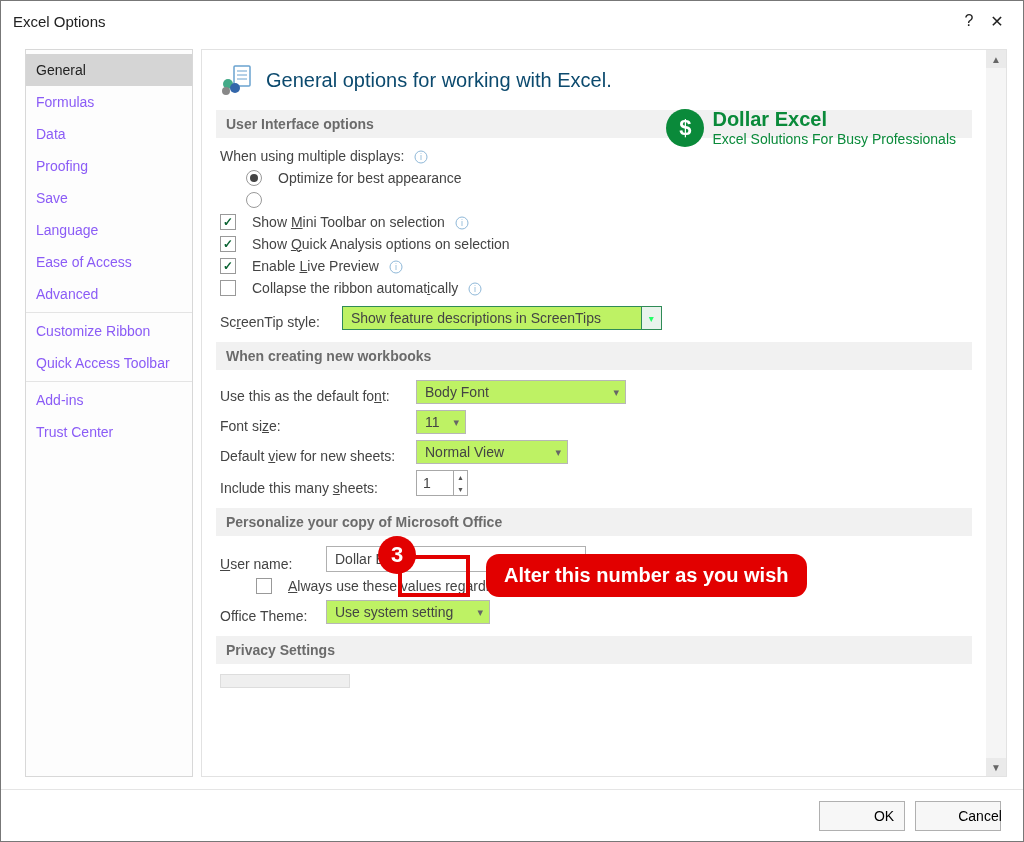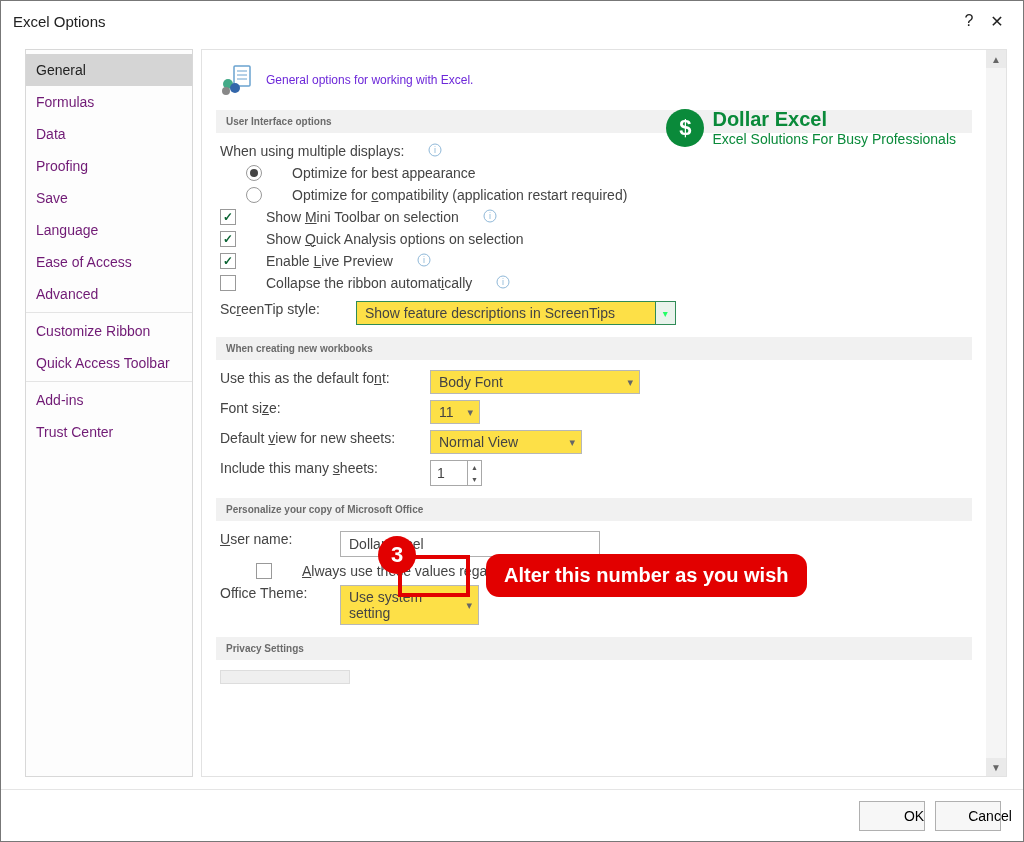--- a/index.html
+++ b/index.html
@@ -3,56 +3,56 @@
 <meta charset="utf-8">
 <style>
   * { box-sizing: border-box; font-family: "Segoe UI", Arial, sans-serif; }
   body { margin: 0; background: #fff; }
   .window { width: 1024px; height: 842px; border: 1px solid #777; position: relative; background: #fff; display: flex; flex-direction: column; }
   .titlebar { height: 40px; display: flex; align-items: center; padding: 0 12px; font-size: 15px; color: #222; }
   .titlebar .spacer { flex: 1; }
   .titlebar .help, .titlebar .close { width: 28px; text-align: center; font-size: 16px; cursor: pointer; }
   .body { flex: 1; display: flex; padding: 0 16px 0 24px; overflow: hidden; }
   .sidebar { width: 168px; border: 1px solid #d8d8d8; background: #fdfdfd; margin-top: 8px; margin-bottom: 12px; display: flex; flex-direction: column; padding: 4px 0; }
-  .sidebar .item { padding: 8px 10px; font-size: 14px; color: #701a75; cursor: pointer; }
+  .sidebar .item { padding: 8px 10px; font-size: 14px; color: #8b5cf6; cursor: pointer; }
   .sidebar .item.selected { background: #d5d5d5; color: #222; }
   .sidebar .divider { border-top: 1px solid #e4e4e4; margin: 2px 0; }
   .content-area { flex: 1; margin: 8px 0 12px 8px; border: 1px solid #e2e2e2; position: relative; display: flex; }
   .content { flex: 1; overflow-y: auto; padding: 10px 14px 14px 14px; position: relative; font-size: 14px; color: #444; }
   .scrollbar { width: 20px; background: #f5f5f5; position: relative; }
   .scroll-up, .scroll-down { height: 18px; background: #eaeaea; display:flex; align-items:center; justify-content:center; font-size:10px; color:#666; }
   .scroll-down { position:absolute; bottom:0; width:100%; }
-  .section-header { background: #f1f1f1; padding: 6px 10px; font-weight: 600; color: #6b6b6b; margin: 12px 0 10px 0; font-size: 10px; }
+  .section-header { background: #f1f1f1; padding: 6px 10px; font-weight: 600; color: #6b6b6b; margin: 12px 0 10px 0; font-size: 14px; }
   .hero { display:flex; align-items:center; gap:14px; margin: 4px 0 14px 4px; }
   .hero-icon { width: 32px; height: 32px; }
-  .hero-text { font-size: 12px; color: #6d28d9; }
-  .row { margin: 6px 0 6px 4px; display:flex; align-items:flex-start; gap:20px; }
+  .hero-text { font-size: 20px; color: #0c4a6e; }
+  .row { margin: 6px 0 6px 4px; display:flex; align-items:flex-end; gap:6px; }
   .indent { padding-left: 26px; }
   .info-circle { display:inline-block; width:14px; height:14px; margin-left:4px; vertical-align:middle; }
   .radio, .checkbox { width:16px; height:16px; border:1px solid #999; margin-right:10px; display:inline-flex; align-items:center; justify-content:center; }
   .radio { border-radius:50%; }
   .radio.checked::after { content:""; width:8px; height:8px; background:#444; border-radius:50%; }
   .checkbox.checked::after { content:"✓"; font-size:12px; color:#0a6332; font-weight:bold; }
   .underline-key { text-decoration: underline; text-decoration-thickness:1px; }
   .brand { position:absolute; top:58px; right:30px; display:flex; align-items:center; gap:8px; }
   .brand-circle { width:38px; height:38px; border-radius:50%; background:#0a8a3a; display:flex; align-items:center; justify-content:center; color:#fff; font-size:22px; font-weight:bold; }
   .brand-text .b1 { font-size:20px; color:#0a8a3a; font-weight:600; }
   .brand-text .b2 { font-size:14px; color:#0a8a3a; }
   .label-col { width: 190px; }
-  .select { border:1px solid #b7b7b7; padding:3px 22px 3px 8px; font-size:14px; position:relative; display:inline-flex; align-items:center; background:#fde047; }
+  .select { border:1px solid #b7b7b7; padding:3px 22px 3px 8px; font-size:14px; position:relative; display:inline-flex; align-items:center; background:#bef264; }
   .select::after { content:"▾"; position:absolute; right:6px; font-size:11px; color:#666; }
   .select.green { border:1px solid #2f8b57; }
   .select.green::after { content:""; }
   .select.green .dd { position:absolute; right:0; top:0; bottom:0; width:20px; background:#e9f3ec; border-left:1px solid #2f8b57; display:flex; align-items:center; justify-content:center; font-size:10px; color:#2f6; }
   .spinner { width:52px; height:26px; border:1px solid #a8a8a8; display:inline-flex; align-items:center; padding:0 16px 0 6px; position:relative; font-size:14px; }
   .spinner .arrows { position:absolute; right:0; top:0; bottom:0; width:14px; border-left:1px solid #a8a8a8; display:flex; flex-direction:column; }
   .spinner .arrows div { flex:1; display:flex; align-items:center; justify-content:center; font-size:7px; color:#555; }
   .textinput { border:1px solid #b0b0b0; padding:4px 8px; width:260px; font-size:14px; background:#fff; }
   .footer { height: 52px; display:flex; align-items:center; justify-content:flex-end; padding: 0 22px; border-top:1px solid #e5e5e5; gap:10px; }
-  .btn { width:66px; height:30px; border:1px solid #b0b0b0; background:#f7f7f7; font-size:14px; display:flex; align-items:center; justify-content:center; cursor:pointer;padding-left:44px; }
+  .btn { width:86px; height:30px; border:1px solid #b0b0b0; background:#f7f7f7; font-size:14px; display:flex; align-items:center; justify-content:center; cursor:pointer;padding-left:44px; }
   
   .anno-box { position:absolute; border:4px solid #e20000; pointer-events:none; }
   .anno-badge { position:absolute; width:38px; height:38px; border-radius:50%; background:#e20000; color:#fff; font-size:22px; font-weight:700; display:flex; align-items:center; justify-content:center; }
   .anno-callout { position:absolute; background:#e20000; color:#fff; font-size:20px; font-weight:600; padding:10px 18px; }
 </style>
 </head>
 <body>
 
 <div class="window">
 
@@ -114,21 +114,20 @@
               <circle cx="7" cy="7" r="6" fill="none" stroke="#8fb8d8"></circle>
               <text x="7" y="10" font-size="9" text-anchor="middle" fill="#8fb8d8">i</text>
             </svg>
       </div>
       <div class="row indent">
         <span class="radio checked"></span>
         <span>Optimize for best appearance</span>
       </div>
       <div class="row indent">
         <span class="radio"></span>
-        <span><span>Optimize for </span><span class="underline-key">c</span><span>ompatibility (application restart required)</span></span>
       </div>
       <div class="row">
         <span class="checkbox checked"></span>
         <span><span>Show </span><span class="underline-key">M</span><span>ini Toolbar on selection</span></span>
         <svg class="info-circle" viewBox="0 0 14 14">
               <circle cx="7" cy="7" r="6" fill="none" stroke="#8fb8d8"></circle>
               <text x="7" y="10" font-size="9" text-anchor="middle" fill="#8fb8d8">i</text>
             </svg>
       </div>
       <div class="row">
@@ -195,21 +194,21 @@
       <div class="row">
         <span style="width:100px;"><span class="underline-key">U</span><span>ser name:</span></span>
         <span class="textinput">Dollar Excel</span>
       </div>
       <div class="row" style="padding-left:36px;">
         <span class="checkbox"></span>
         <span><span class="underline-key">A</span><span>lways use these values regardless of sign in to Office.</span></span>
       </div>
       <div class="row">
         <span style="width:100px;">Office Theme:</span>
-        <span class="select" style="width:139px;">
+        <span class="select" style="width:164px;">
               <span>Use system setting</span>
             </span>
       </div>
 
       <div class="section-header">Privacy Settings</div>
       <div style="height:14px; width:130px; background:#efefef; border:1px solid #ddd; margin:6px 0 0 4px;"></div>
 
       <div class="anno-box" style="top:505px; left:196px; width:72px; height:42px;"></div>
       <div class="anno-badge" style="top:486px; left:176px;">3</div>
       <div class="anno-callout" style="top:504px; left:284px;border-radius:13px;">Alter this number as you wish</div>

